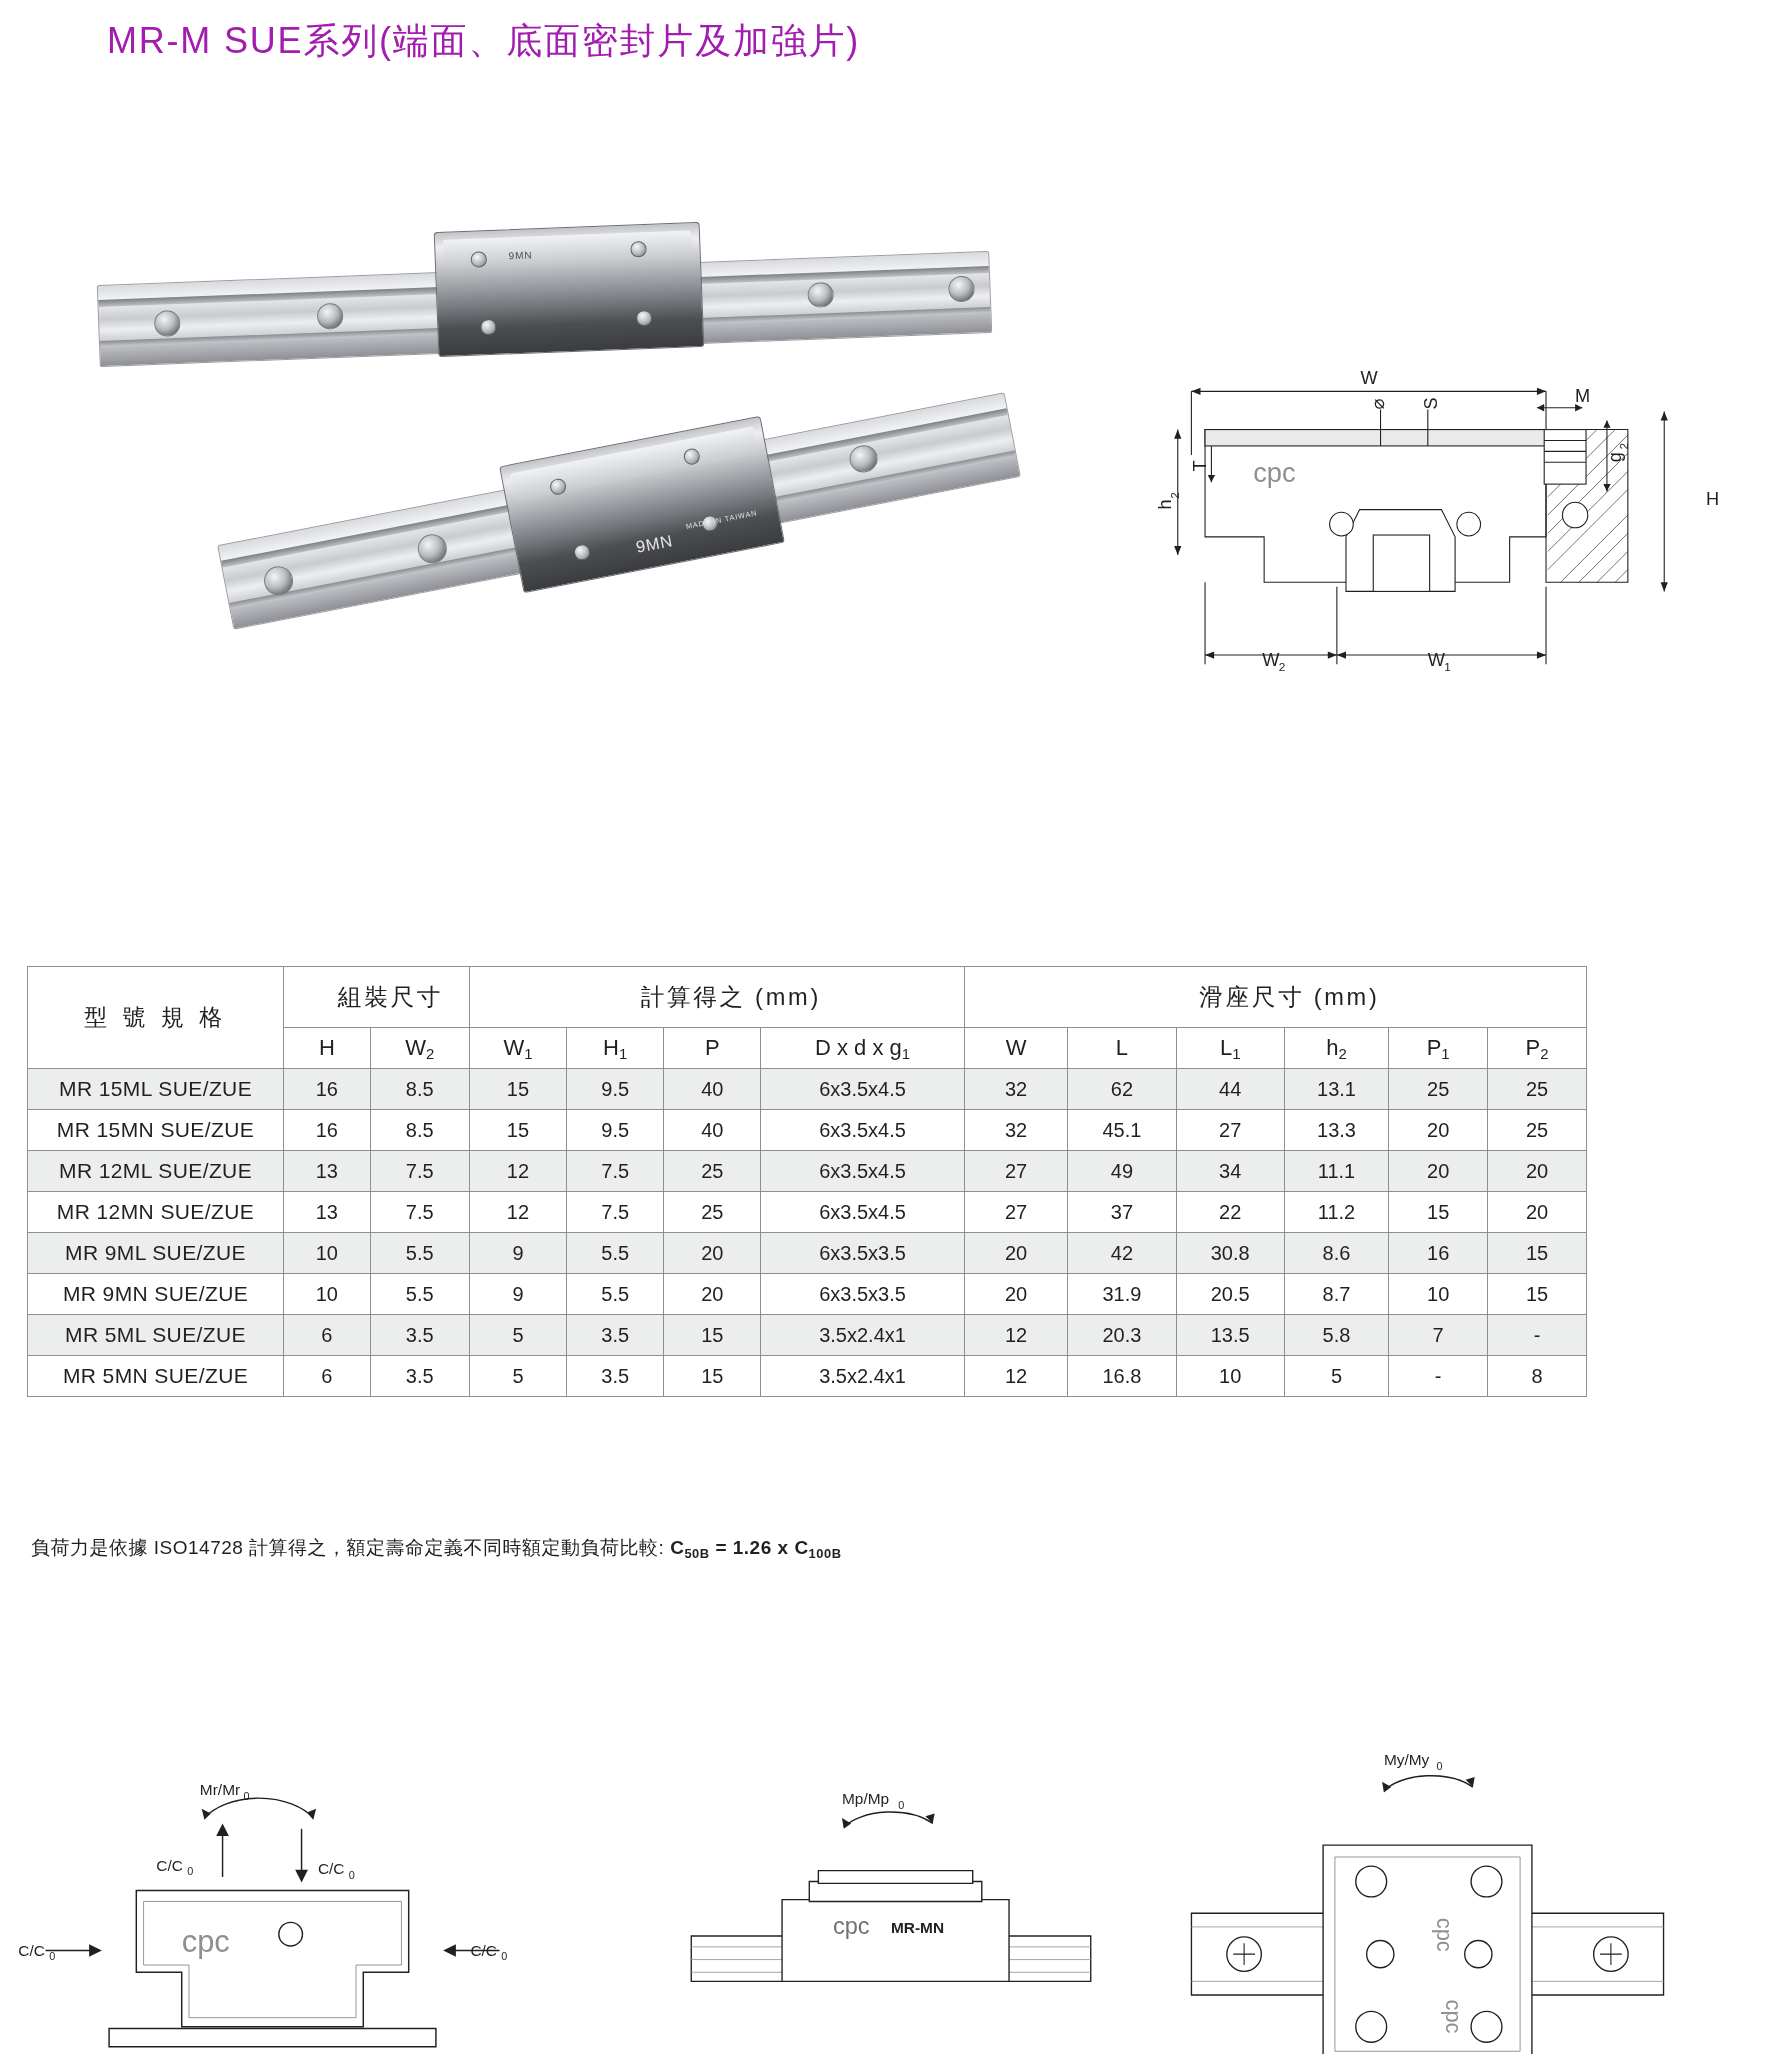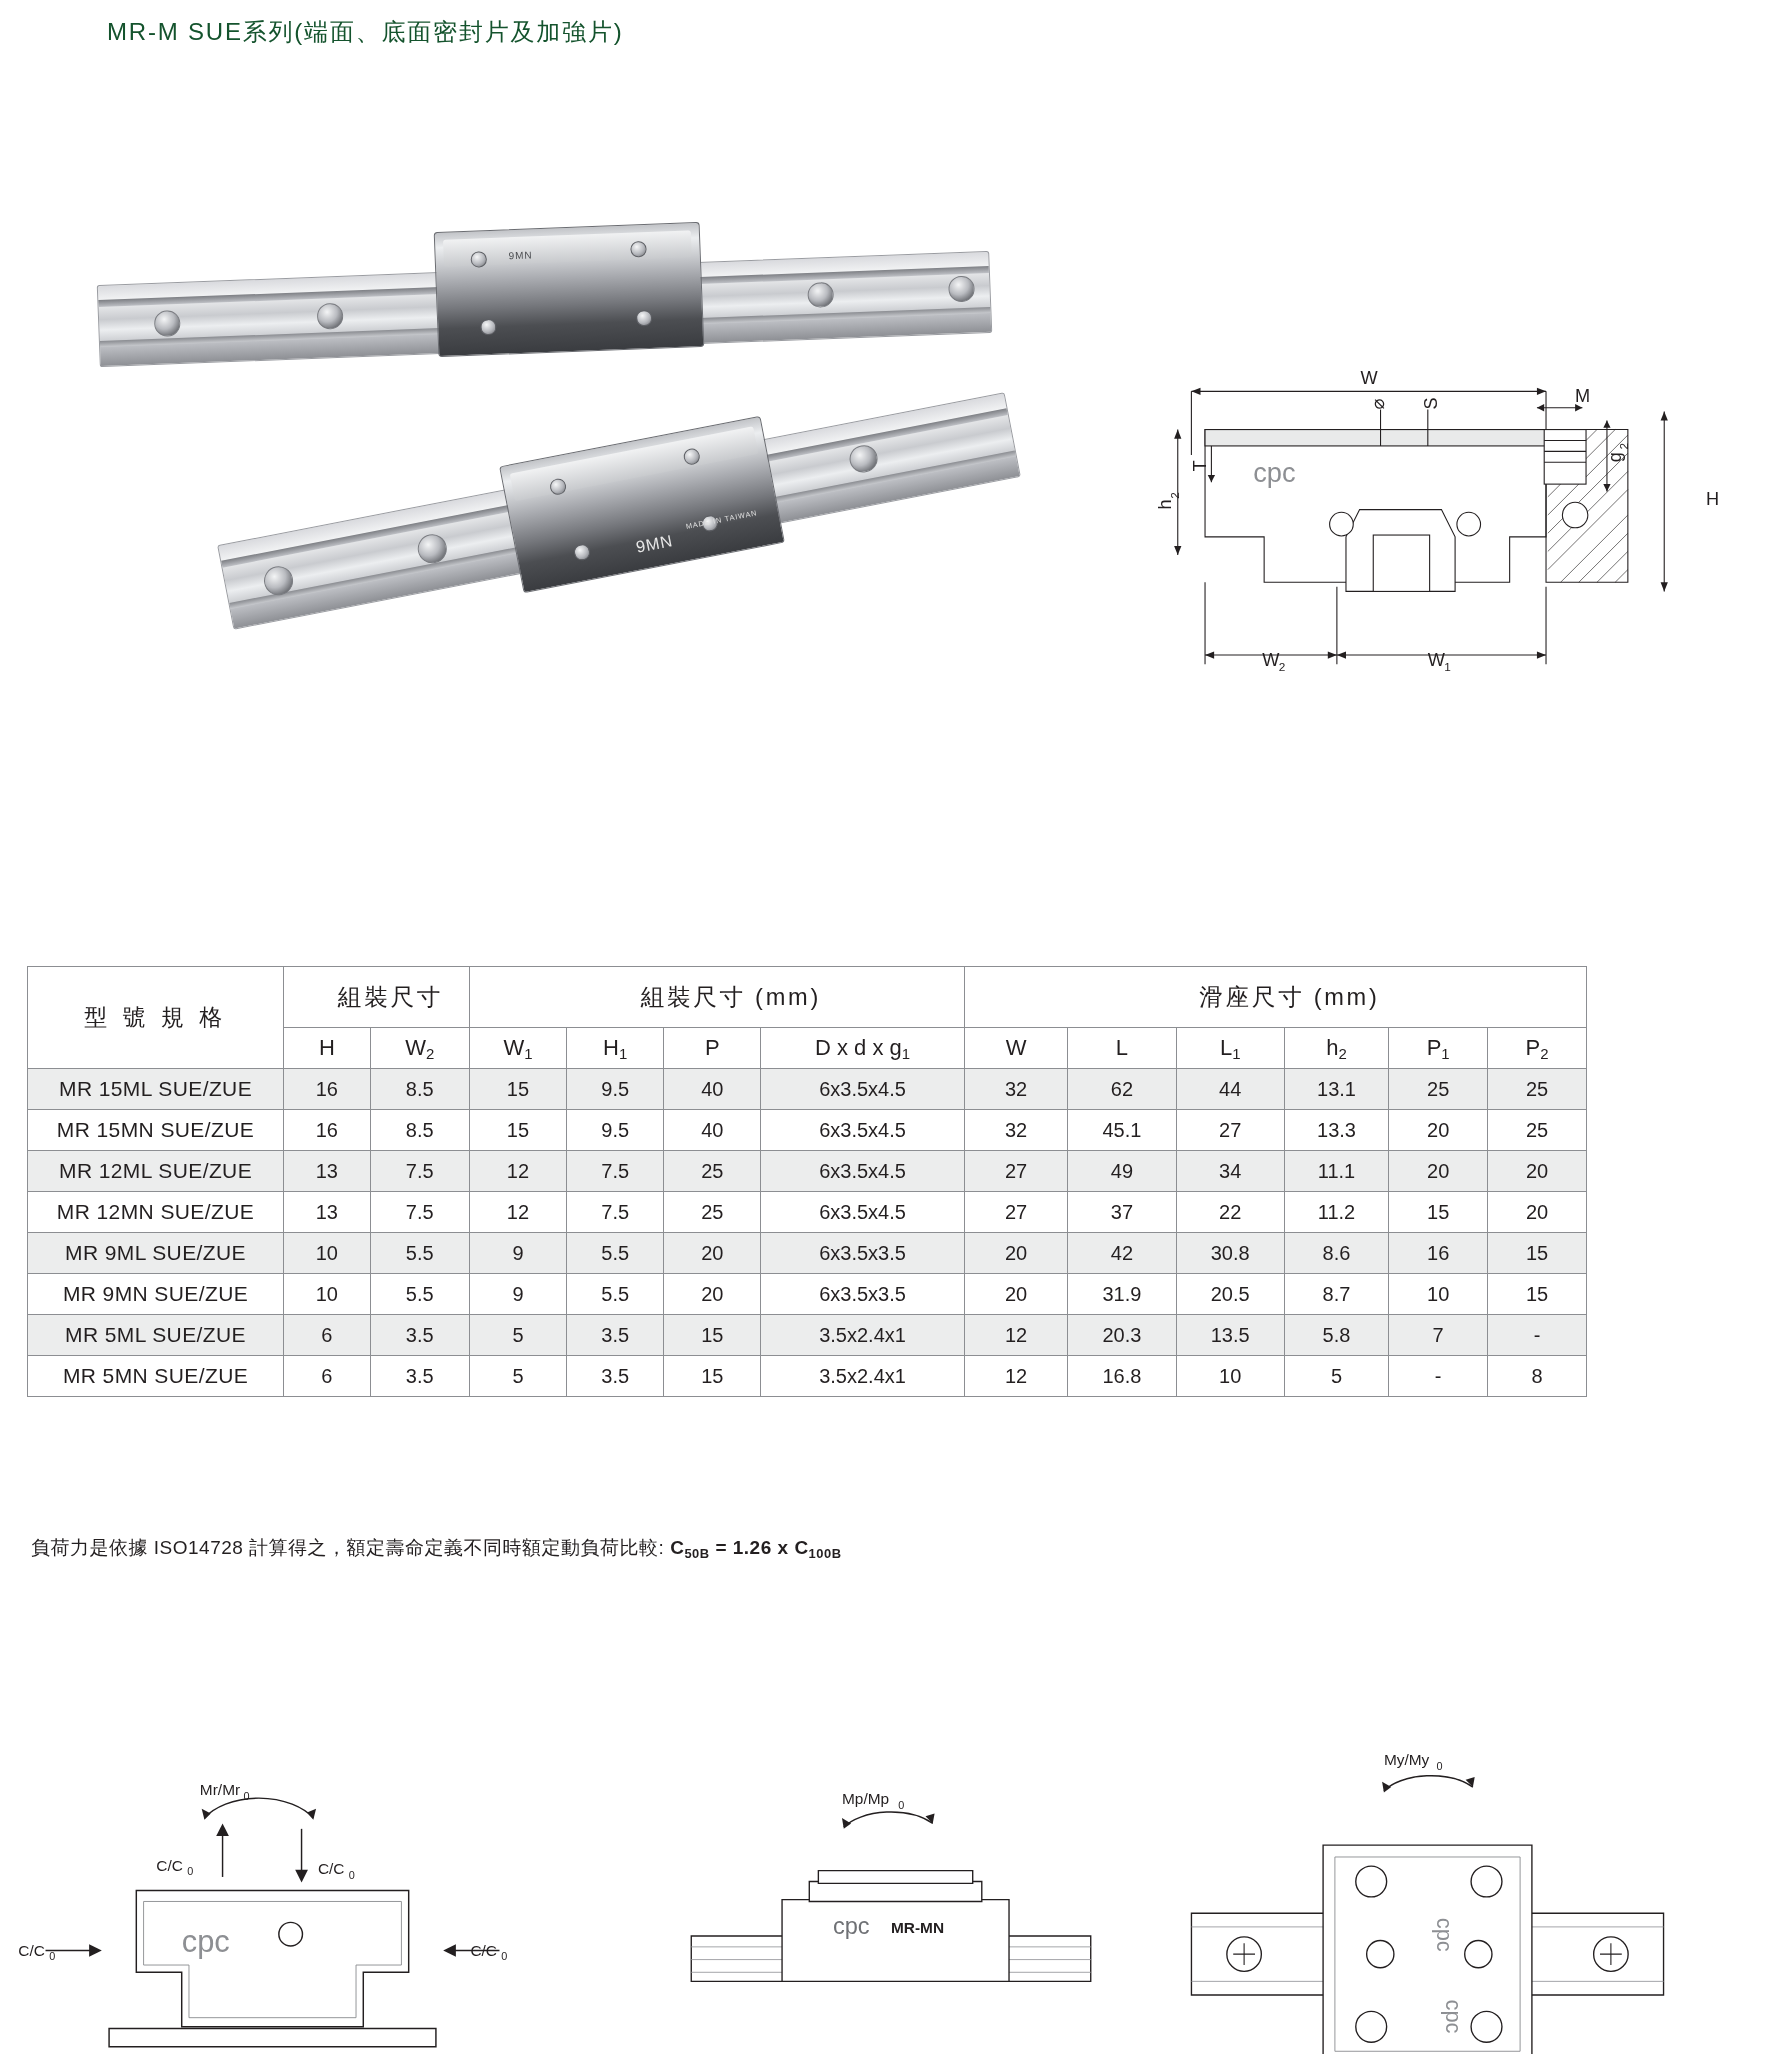--- a/index.html
+++ b/index.html
@@ -1,21 +1,21 @@
 <!DOCTYPE html>
 <html style="font-size:14.5px"><head>
 <meta charset="utf-8">
 <style>
   html,body{margin:0;padding:0;background:#ffffff;}
   body{width:1786px;height:2056px;position:relative;font-family:"Liberation Sans",sans-serif;color:#1a1a1a;}
   .page{position:relative;width:1786px;height:2056px;overflow:hidden;}
 
   
   .title-block{position:absolute;left:107px;top:12.7px;}
-  .title-line{font-size:24px;letter-spacing:1.8px;color:#14532d;line-height:1.55;white-space:nowrap;}
+  .title-line{font-size:36px;letter-spacing:1.8px;color:#a21caf;line-height:1.55;white-space:nowrap;}
   .title-line.second{margin-left:20px;}
 
   
   .photo-area{position:absolute;left:0;top:195px;width:1127px;height:618px;}
 
   
   .rail{position:absolute;border-radius:2.7px;}
   .rail-body{
     background:linear-gradient(to bottom,#d9dade 0%,#f2f3f4 18%,#c9cbcf 42%,#eceef0 55%,#b9bbc0 78%,#8e9095 100%);
     border:0.9px solid #9a9ca1;
@@ -229,21 +229,21 @@
       <text x="108" y="140" font-family="Liberation Sans" font-size="30" fill="#8d8f93">cpc</text>
     </svg>
   </div>
 
   <div class="table-wrap">
     <table class="spec">
       <thead>
         <tr>
           <th rowspan="2" class="modelhead" style="width:264px;">型 號 規 格</th>
           <th colspan="2" class="grp">組裝尺寸</th>
-          <th colspan="4" class="grp">組裝尺寸 (mm)</th>
+          <th colspan="4" class="grp">計算得之 (mm)</th>
           <th colspan="6" class="grp">滑座尺寸 (mm)</th>
         </tr>
         <tr>
           <th style="width:89px;">H</th>
           <th style="width:102px;">W<sub>2</sub></th>
           <th style="width:100px;">W<sub>1</sub></th>
           <th style="width:100px;">H<sub>1</sub></th>
           <th style="width:100px;">P</th>
           <th style="width:209px;">D x d x g<sub>1</sub></th>
           <th style="width:107px;">W</th>

